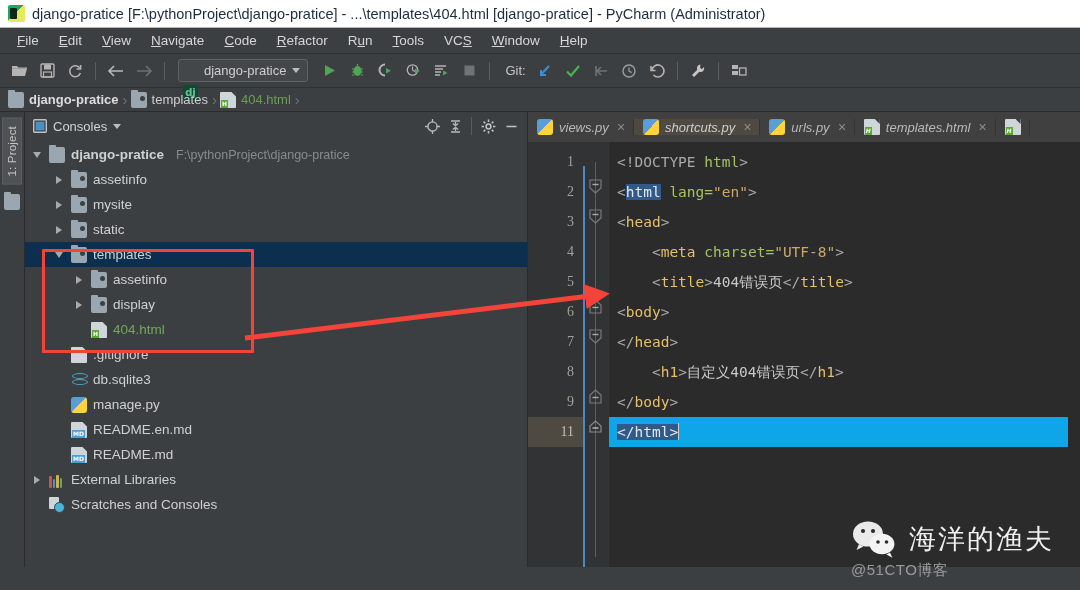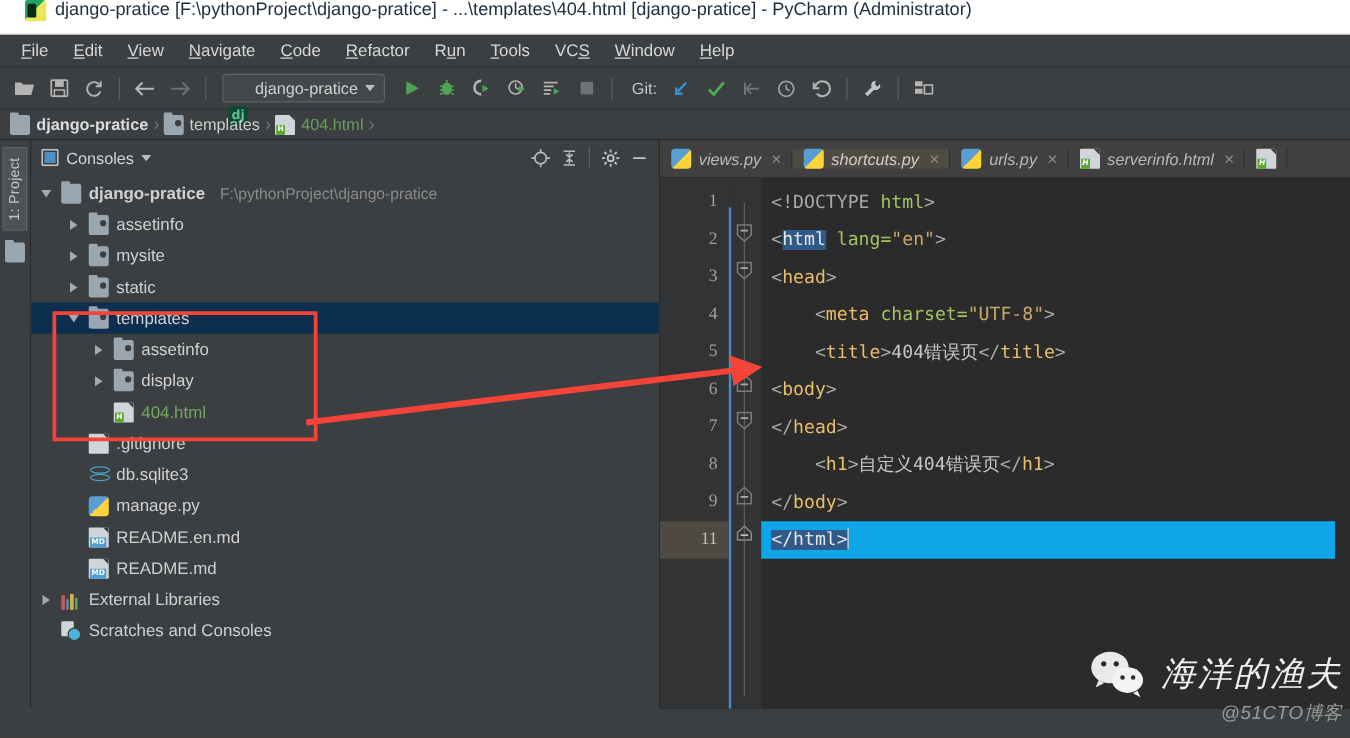--- a/index.html
+++ b/index.html
@@ -7,21 +7,21 @@
     width: 1080px; height: 590px;
     overflow: hidden;
     font-family: "Liberation Sans", "DejaVu Sans", sans-serif;
     background: #3c3f41;
   }
   #app { position: relative; width: 1080px; height: 590px; }
 
   
   .titlebar {
     height: 28px; background: #ffffff; color: #1d2d3e;
-    display: flex; align-items: flex-start; padding-left: 20px;
+    display: flex; align-items: center; padding-left: 8px;
     font-size: 14.5px; white-space: nowrap;
     border-bottom: 1px solid #b8b8b8;
   }
   .win-icon {
     width: 17px; height: 17px; margin-right: 7px; flex: none;
     background: linear-gradient(135deg,#21a464 0%,#21a464 45%,#e8e85a 45%,#e8e85a 100%);
     border-radius: 2px; position: relative;
   }
   .win-icon::after{
     content:""; position:absolute; left:2px; top:3px; width:7px; height:11px;
@@ -226,22 +226,22 @@
 
   
   .anno-rect {
     position: absolute; border: 3px solid #f4443a; pointer-events: none;
     border-radius: 1px;
   }
   .anno-svg { position: absolute; left:0; top:0; pointer-events:none; }
 
   
   .watermark {
-    position: absolute; right: 6px; bottom: 10px; text-align: right;
-    pointer-events: none; user-select: none; font-style: italic;
+    position: absolute; right: 26px; bottom: 10px; 
+    pointer-events: none; user-select: none;
   }
   .wm-row { display: flex; align-items: center; gap: 12px; }
   .wm-name {
     color: #f0f0f0; font-size: 27px; letter-spacing: 2px;
     font-family: "DejaVu Sans", sans-serif;
   }
   .wm-sub { color: #9a9a9a; font-size: 15px; margin-top: 2px; letter-spacing: .5px; }
 </style>
 </head>
 <body>
@@ -590,21 +590,21 @@
         </div>
         <div class="etab">
           <span class="ic ic-py"></span>
           <span>urls.py</span>
           <span class="x">×</span>
         </div>
         <div class="etab">
           <span class="ic ic-file ic-html">
               <span class="ic-tag">H</span>
             </span>
-          <span>serverinfo.html</span>
+          <span>templates.html</span>
           <span class="x">×</span>
         </div>
         <div class="etab">
           <span class="ic ic-file ic-html">
               <span class="ic-tag">H</span>
             </span>
         </div>
       </div>
 
       <div class="codearea">

